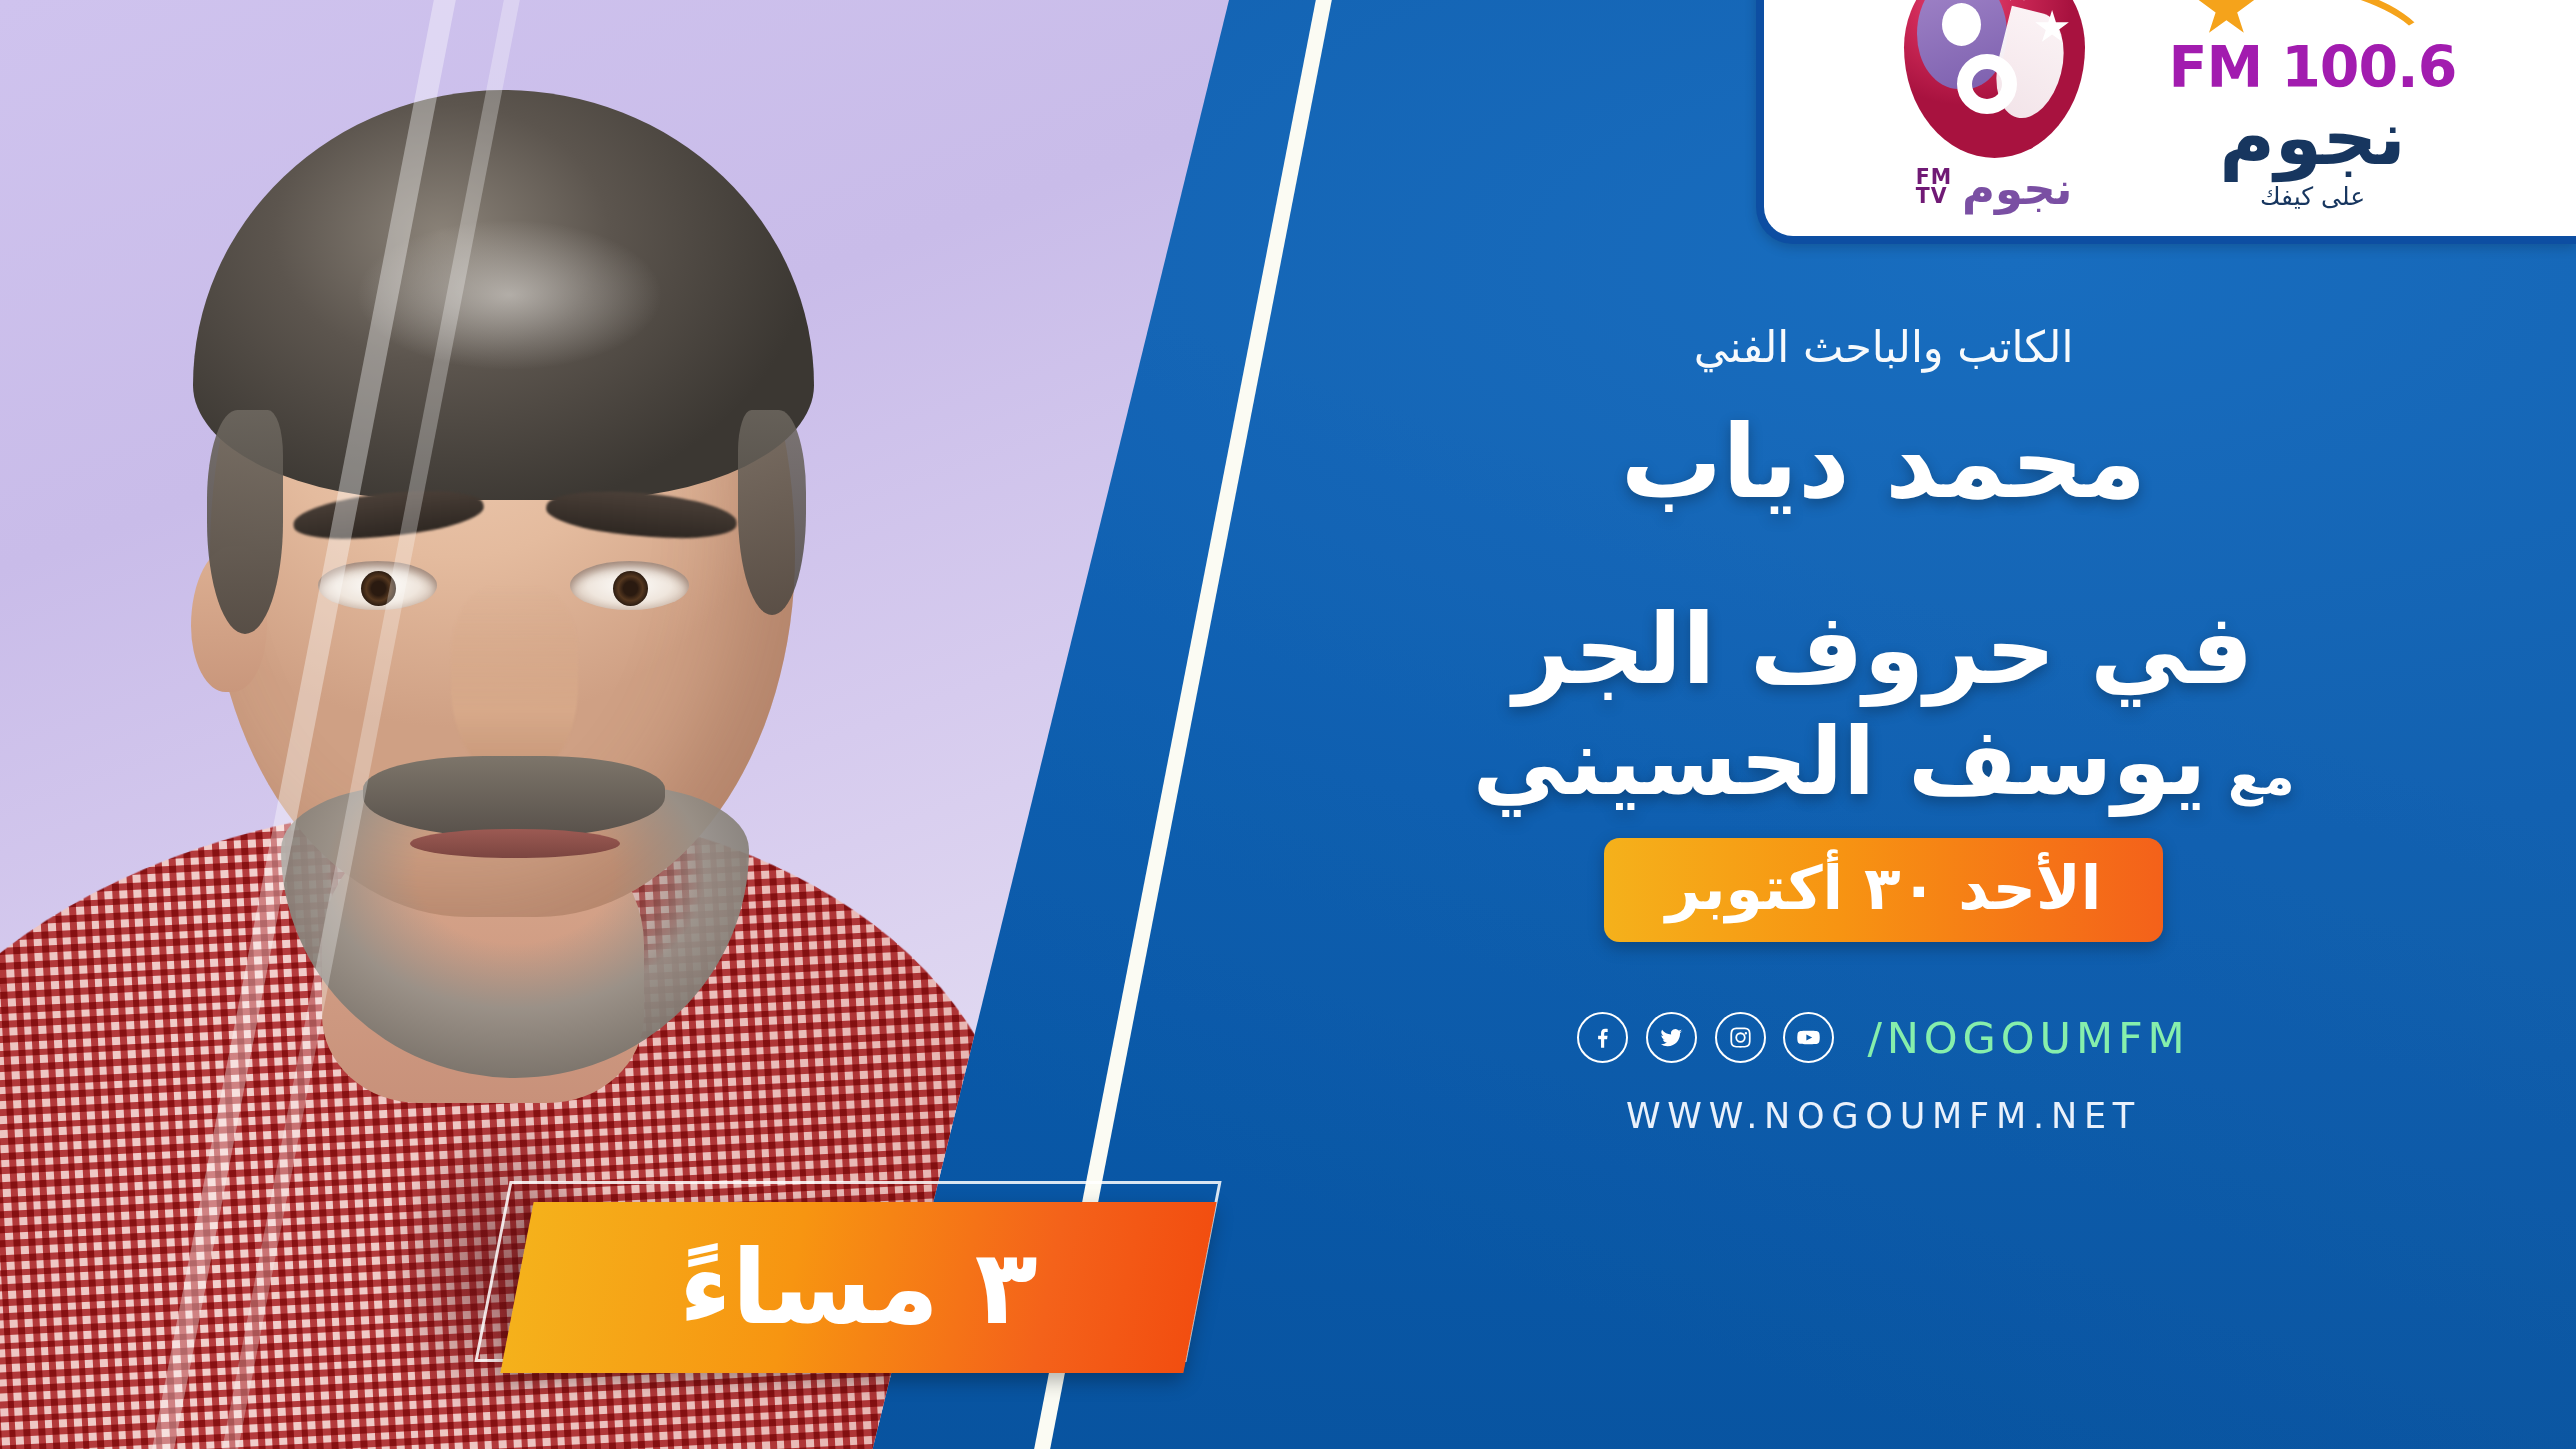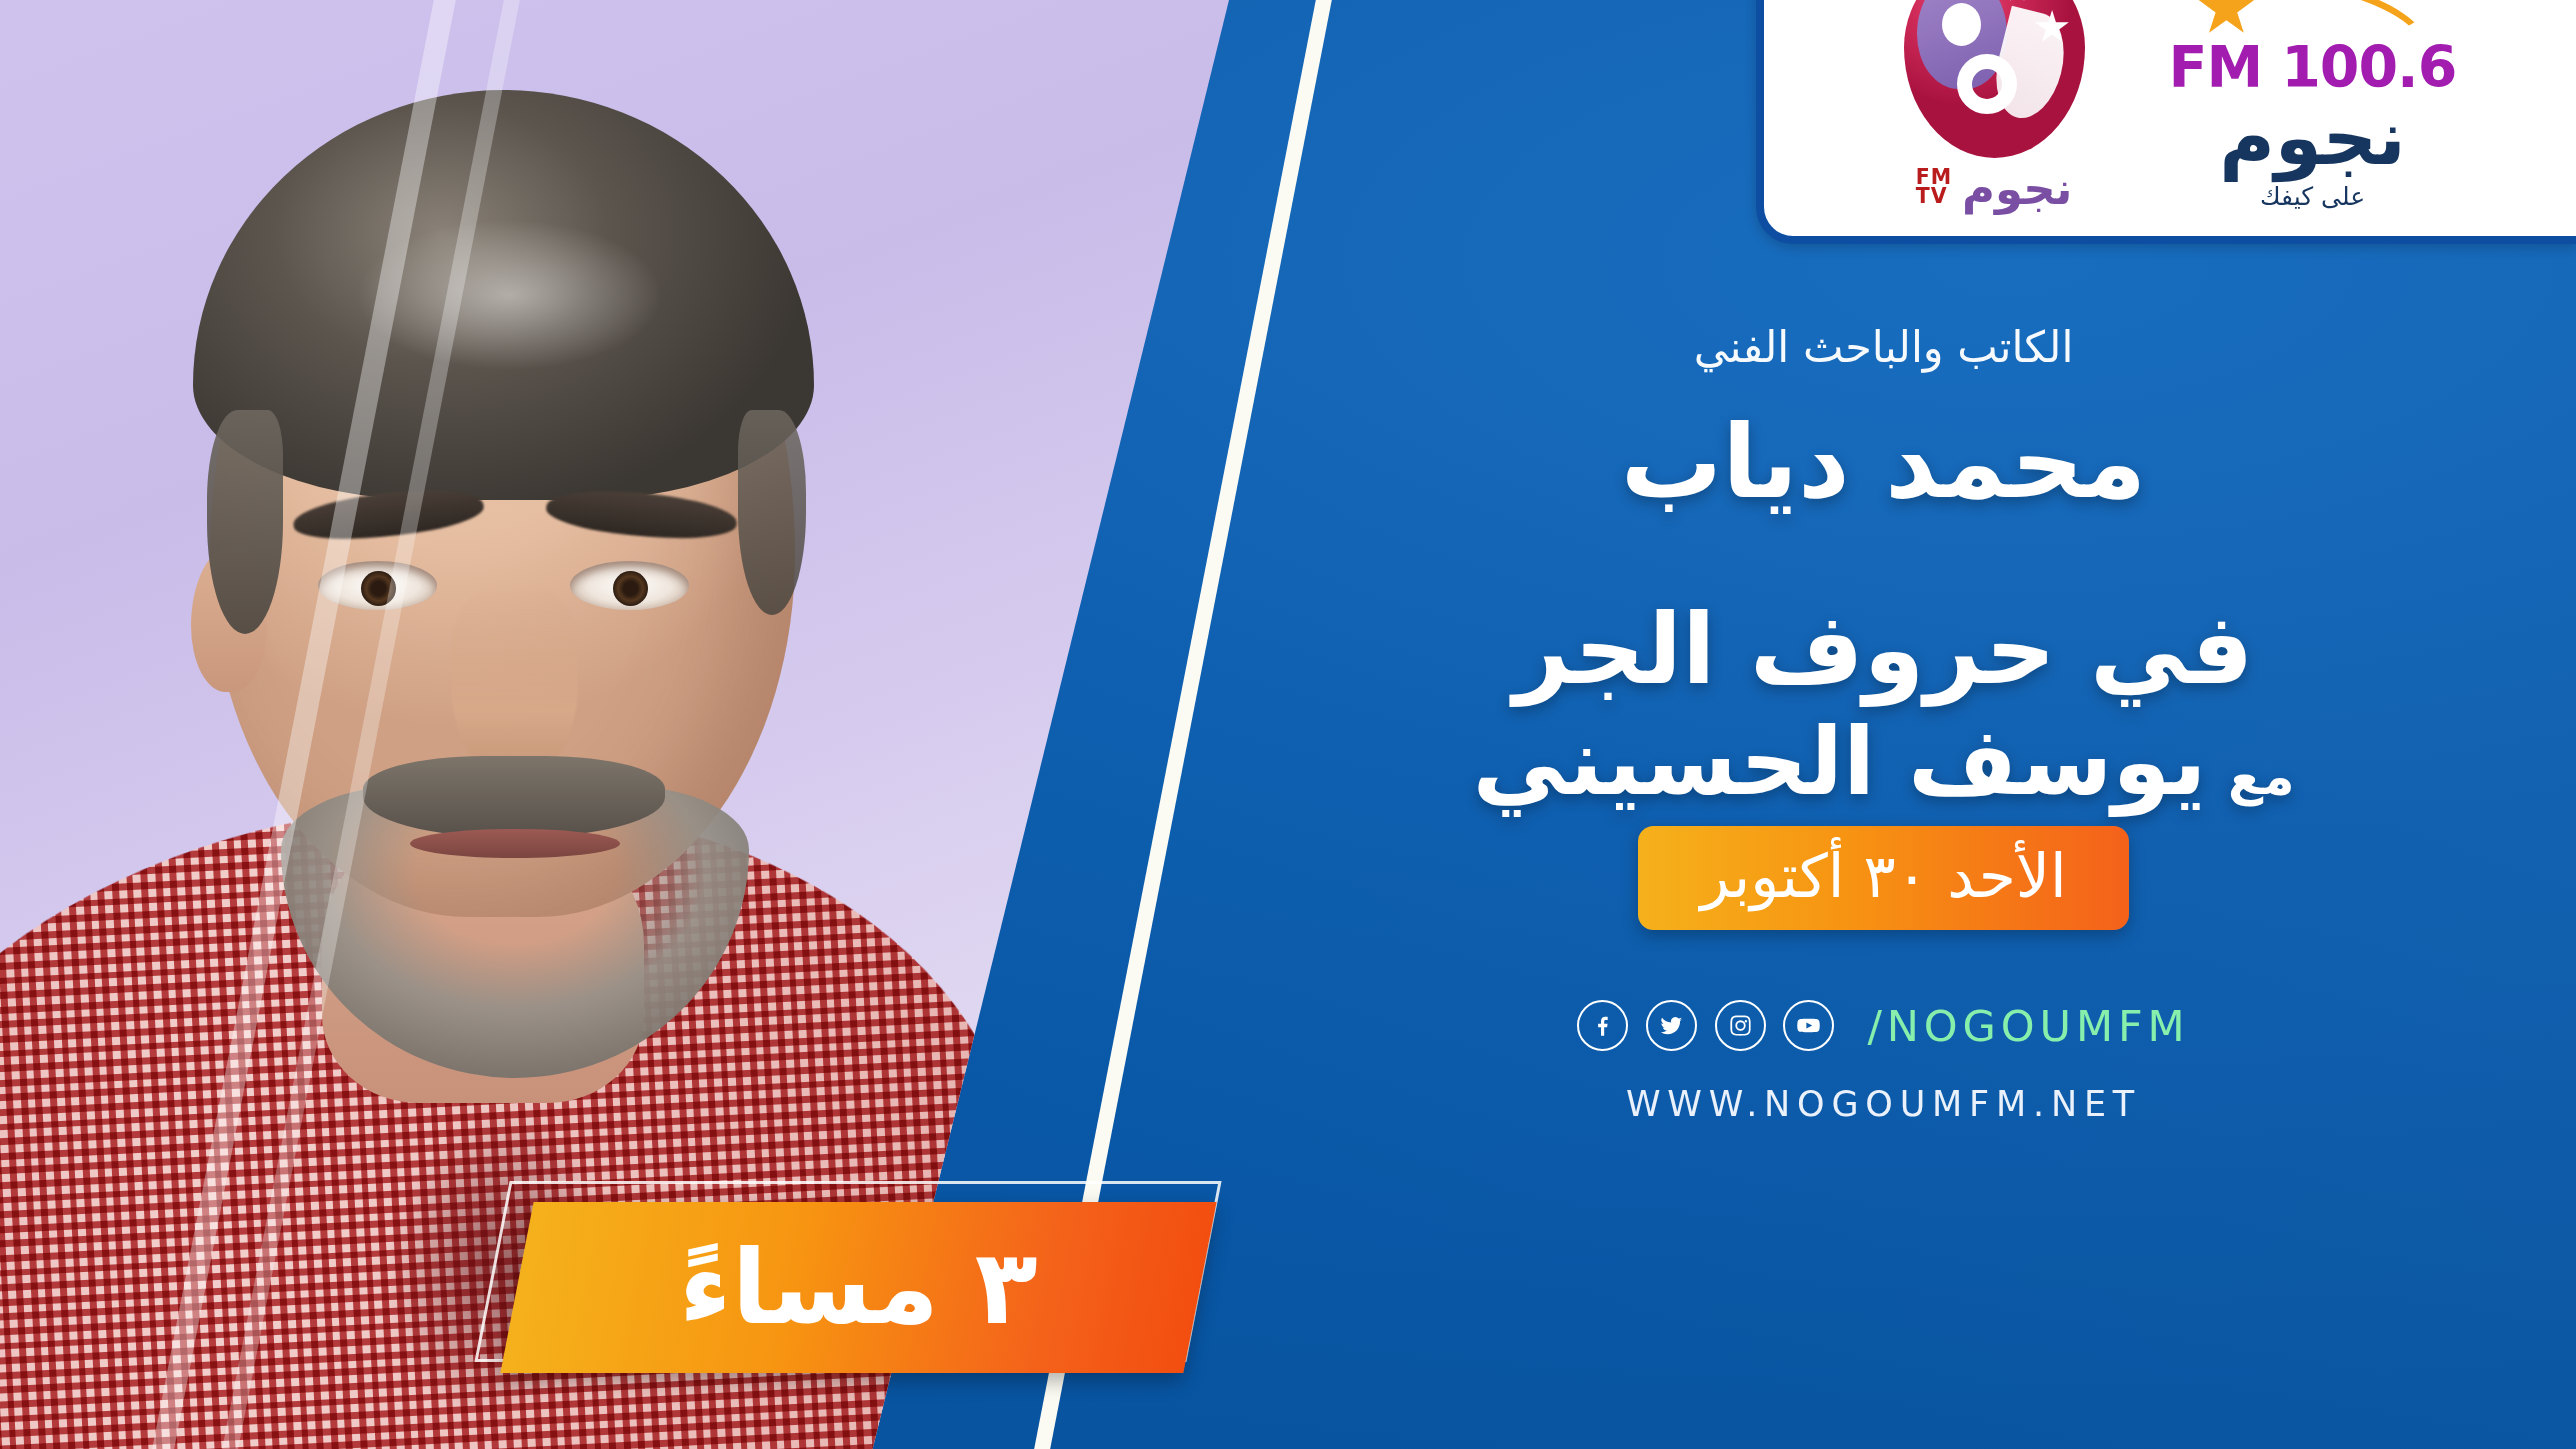--- a/index.html
+++ b/index.html
@@ -299,21 +299,21 @@
     position:absolute; background:#fff;
     clip-path:polygon(50% 0%,61% 35%,98% 35%,68% 57%,79% 91%,50% 70%,21% 91%,32% 57%,2% 35%,39% 35%);
   }
   .tv-mark .st1{ left:101px; top:25px; width:25px; height:25px; }
   .tv-mark .st2{ left:131px; top:57px; width:35px; height:35px; }
   .tv-word{
     display:flex; align-items:flex-end; gap:9.8px; margin-top:9.8px; direction:rtl;
   }
   .tv-word .ar{ font-size:45px; font-weight:bold; color:#7a4fa3; line-height:.95;}
   .tv-word .fmtv{
-    font-size:20.5px; font-weight:bold; color:#b91c1c; line-height:.96;
+    font-size:20.5px; font-weight:bold; color:#701a75; line-height:.96;
     text-align:left; letter-spacing:1px; padding-bottom:3.9px;
   }
 
   
   .copy{
     position:absolute;
     right:117px; top:322px;
     width:1151px;
     text-align:center;
     z-index:6;
@@ -336,26 +336,26 @@
   .host-line{
     display:flex; align-items:baseline; justify-content:center;
     gap:21.5px; margin-top:7.8px;
     text-shadow:0 4.9px 13.7px rgba(0,0,0,.28);
   }
   .host-with{ font-size:51px; font-weight:bold; }
   .host-name{ font-size:94px; font-weight:bold; line-height:1.05; }
 
   .date-badge{
     display:inline-block;
-    margin-top:15px;
+    margin-top:27px;
     padding:15.6px 62px 19.5px;
     border-radius:15.6px;
     background:linear-gradient(90deg,#f5b11b 0%, #f79412 42%, #f4611a 100%);
     color:#ffffff;
-    font-size:60px; font-weight:normal;
+    font-size:60px; font-weight:bold;
     box-shadow:0 5.9px 15.6px rgba(0,0,0,.25);
     line-height:1.15;
   }
 
   .social{
     display:flex; align-items:center; justify-content:center;
     gap:17.6px; margin-top:70px;
     direction:ltr;
   }
   .soc{

